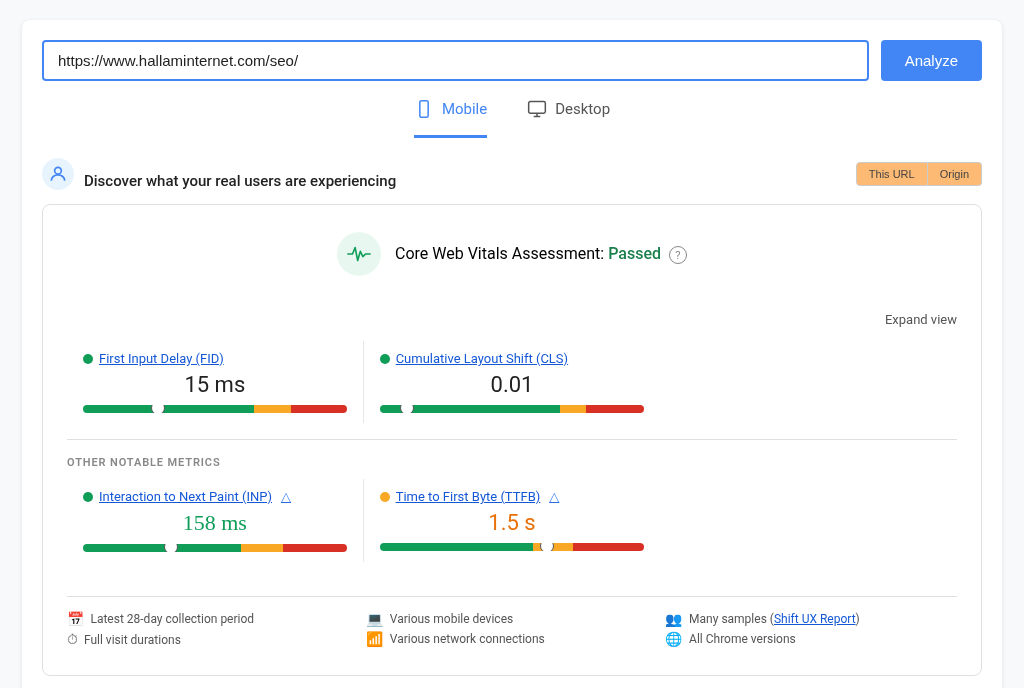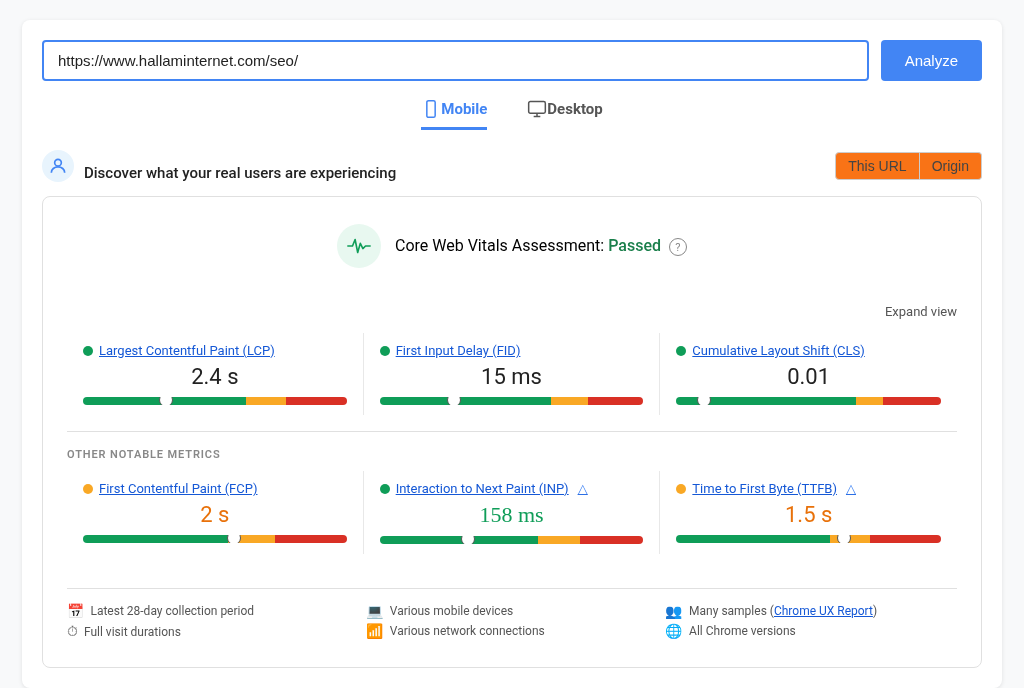--- a/index.html
+++ b/index.html
@@ -49,27 +49,26 @@
     
     .tabs {
       display: flex;
       justify-content: center;
       gap: 40px;
       margin-bottom: 20px;
     }
     .tab {
       display: flex;
       align-items: center;
-      gap: 0;
+      gap: 8px;
       font-size: 15px;
       color: #555;
       cursor: pointer;
-      padding-bottom: 8px;
+      padding-bottom: 16px;
       border-bottom: 3px solid transparent;
-      font-weight: bold;
     }
     .tab.active {
       color: #4285f4;
       border-bottom: 3px solid #4285f4;
     }
     .tab-icon {
       width: 20px;
       height: 20px;
     }
 
@@ -98,23 +97,23 @@
       font-size: 15px;
       font-weight: 500;
       color: #222;
     }
     .url-origin-btns {
       display: flex;
       gap: 0;
     }
     .url-origin-btn {
       border: 1px solid #ccc;
-      background: #f97316;
+      background: #fdba74;
       padding: 5px 12px;
-      font-size: 14px;
+      font-size: 11px;
       cursor: pointer;
       color: #444;
     }
     .url-origin-btn:first-child {
       border-radius: 4px 0 0 4px;
     }
     .url-origin-btn:last-child {
       border-radius: 0 4px 4px 0;
       border-left: none;
     }
@@ -334,33 +333,20 @@
         <span class="help-icon">?</span>
       </span>
     </div>
 
     <div class="expand-view">Expand view</div>
 
     <div class="metrics-grid">
       <div class="metric-item">
         <div class="metric-label">
           <span class="dot dot-green"></span>
-          <span>Largest Contentful Paint (LCP)</span>
-        </div>
-        <div class="metric-value">2.4 s</div>
-        <div class="progress-bar-container" style="position:relative;">
-          <div class="pb-green" style="width:62%; height:8px;"></div>
-          <div class="pb-orange" style="width:15%; height:8px;"></div>
-          <div class="pb-red" style="width:23%; height:8px;"></div>
-          <div class="progress-marker-circle" style="left:31%;"></div>
-        </div>
-      </div>
-      <div class="metric-item">
-        <div class="metric-label">
-          <span class="dot dot-green"></span>
           <span>First Input Delay (FID)</span>
         </div>
         <div class="metric-value">15 ms</div>
         <div class="progress-bar-container" style="position:relative;">
           <div class="pb-green" style="width:65%; height:8px;"></div>
           <div class="pb-orange" style="width:14%; height:8px;"></div>
           <div class="pb-red" style="width:21%; height:8px;"></div>
           <div class="progress-marker-circle" style="left:28%;"></div>
         </div>
       </div>
@@ -376,33 +362,20 @@
           <div class="pb-red" style="width:22%; height:8px;"></div>
           <div class="progress-marker-circle" style="left:10%;"></div>
         </div>
       </div>
     </div>
 
     <div class="other-metrics-label">OTHER NOTABLE METRICS</div>
 
     <div class="metrics-grid" style="border-bottom:none;">
 
-      <div class="metric-item">
-        <div class="metric-label">
-          <span class="dot dot-orange"></span>
-          <span>First Contentful Paint (FCP)</span>
-        </div>
-        <div class="metric-value orange">2 s</div>
-        <div class="progress-bar-container" style="position:relative;">
-          <div class="pb-green" style="width:55%; height:8px;"></div>
-          <div class="pb-orange" style="width:18%; height:8px;"></div>
-          <div class="pb-red" style="width:27%; height:8px;"></div>
-          <div class="progress-marker-circle" style="left:57%;"></div>
-        </div>
-      </div>
 
       <div class="metric-item">
         <div class="metric-label">
           <span class="dot dot-green"></span>
           <span>Interaction to Next Paint (INP)</span>
           <span class="warning-icon">△</span>
         </div>
         <div class="metric-value" style="color:#0f9d58;font-family:Liberation Serif, serif;">158 ms</div>
         <div class="progress-bar-container" style="position:relative;">
           <div class="pb-green" style="width:60%; height:8px;"></div>
@@ -445,21 +418,21 @@
           <span>Various mobile devices</span>
         </div>
         <div class="footer-item" style="margin-top:4px;">
           <span class="footer-icon">📶</span>
           <span>Various network connections</span>
         </div>
       </div>
       <div>
         <div class="footer-item">
           <span class="footer-icon">👥</span>
-          <span>Many samples (<span class="chrome-link">Chrome UX Report</span>)</span>
+          <span>Many samples (<span class="chrome-link">Shift UX Report</span>)</span>
         </div>
         <div class="footer-item" style="margin-top:4px;">
           <span class="footer-icon">🌐</span>
           <span>All Chrome versions</span>
         </div>
       </div>
     </div>
 
   </div>
 </div>

